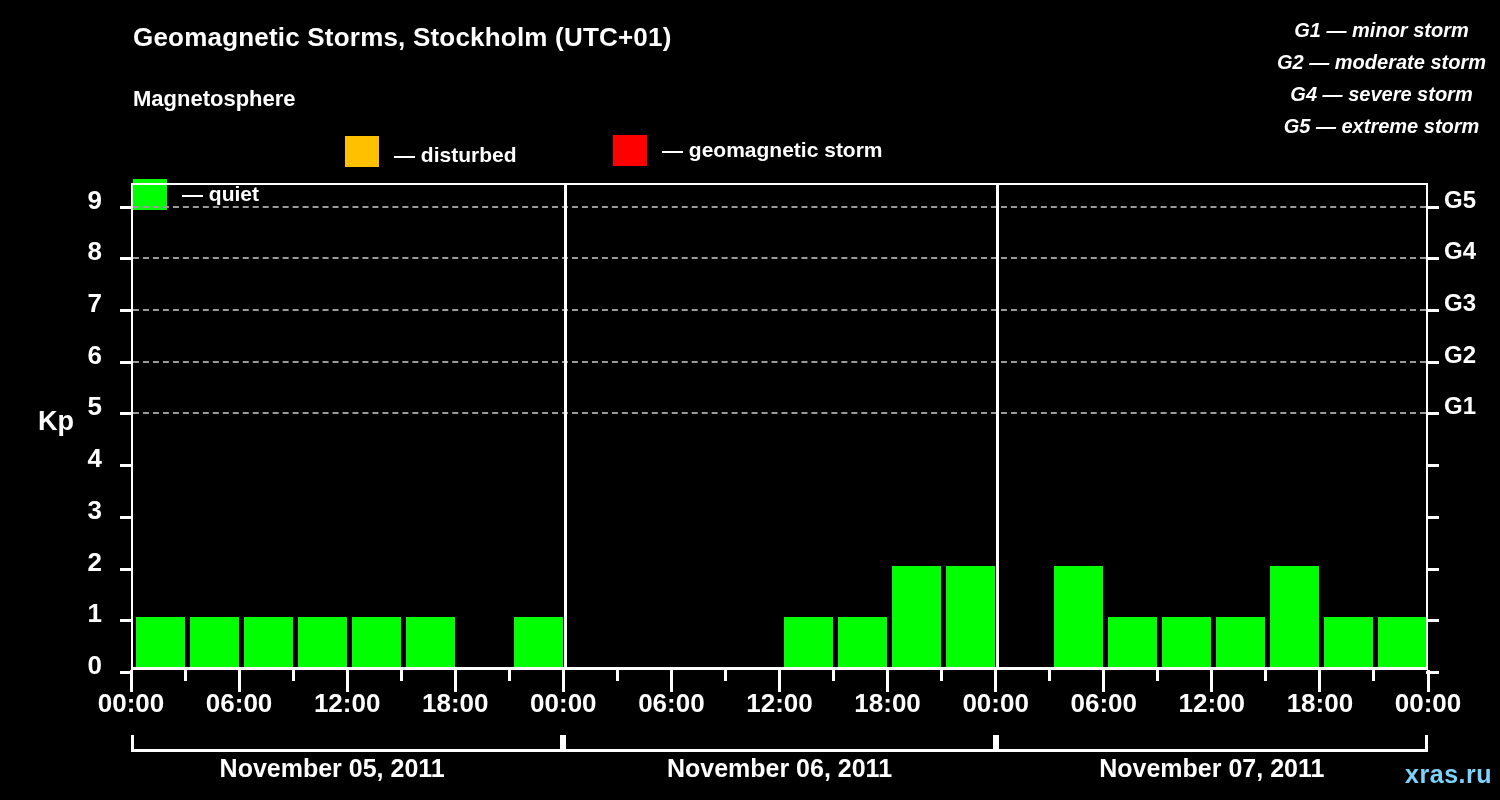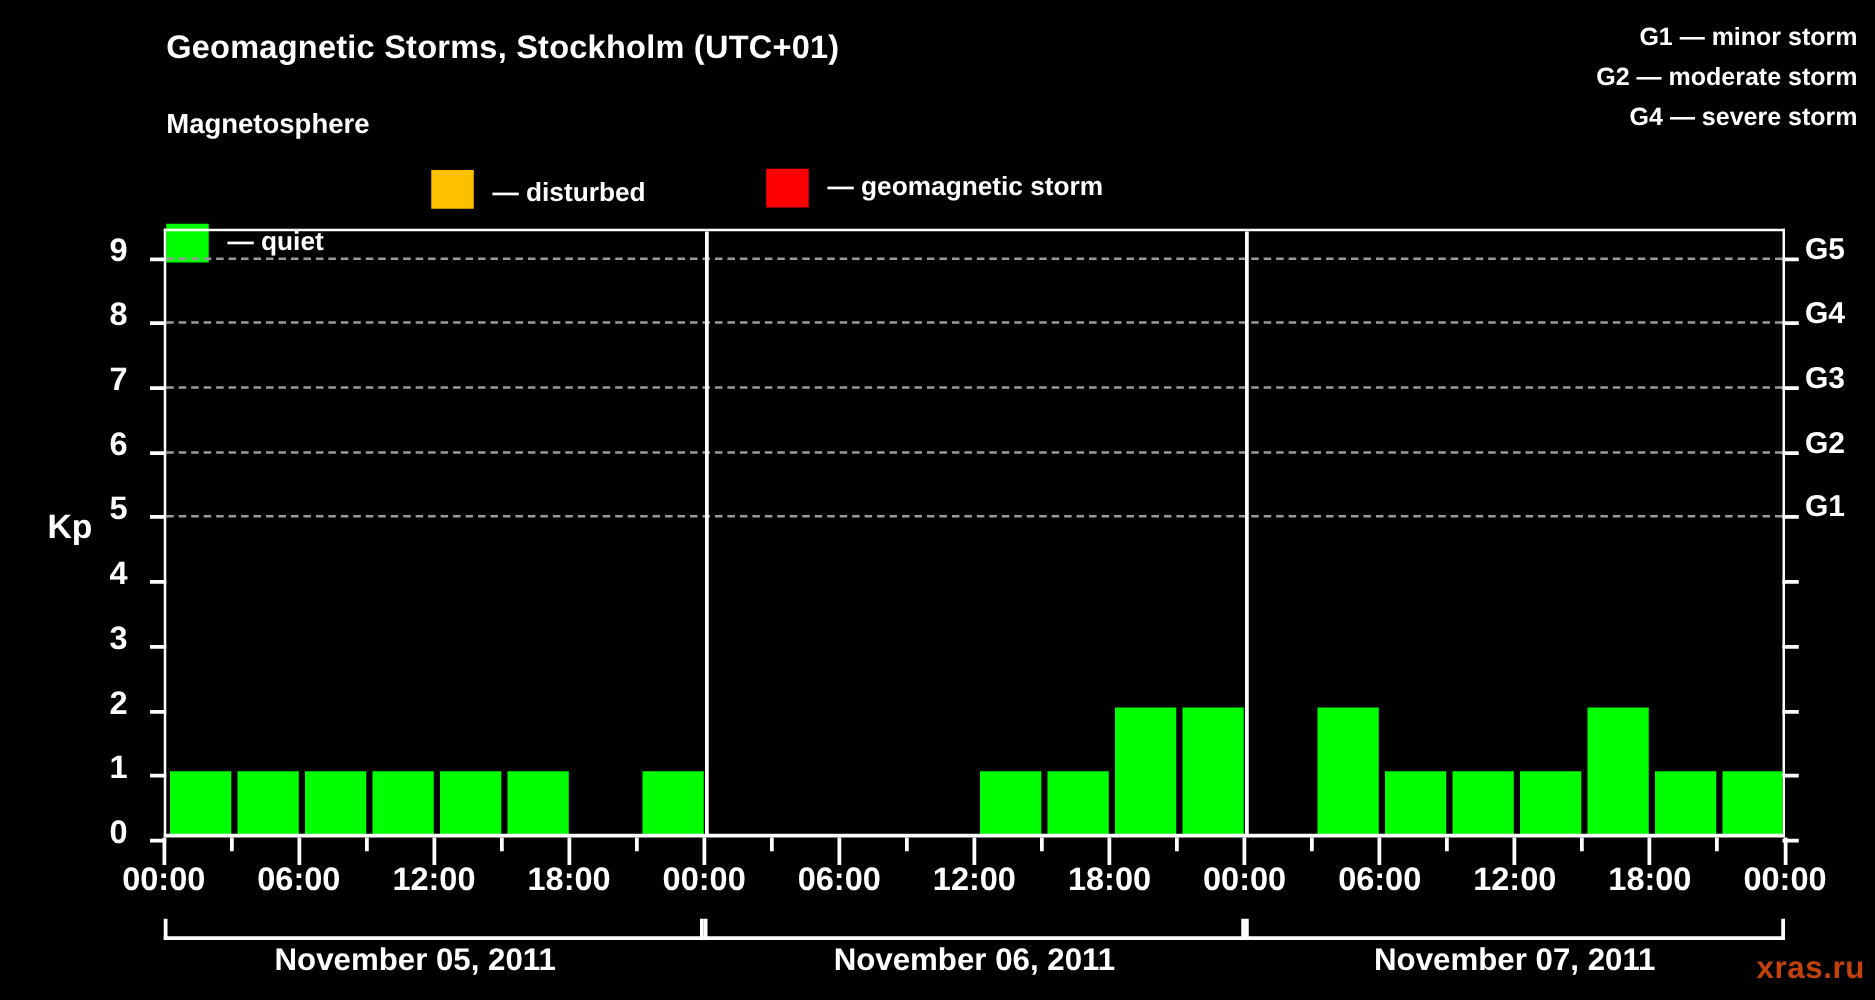--- a/index.html
+++ b/index.html
@@ -19,21 +19,21 @@
     font-size:22px; font-weight:bold; white-space:nowrap;
   }
 
   
   #color-legend { position:absolute; left:133px; top:133px; height:34px; }
   .legend-entry { position:absolute; top:0; display:flex; align-items:center; height:34px; }
   .legend-swatch { width:34px; height:31px; display:block; }
   .legend-text { font-size:21px; font-weight:bold; margin-left:15px; white-space:nowrap; }
 
   
-  #g-scale-legend { position:absolute; right:14px; top:14px; text-align:right; }
+  #g-scale-legend { position:absolute; right:14px; top:14px; text-align:center;font-style:italic; }
   .g-line { font-size:20px; font-weight:bold; line-height:32px; white-space:nowrap; }
 
   
   #plot-frame {
     position:absolute; left:131px; top:183px; width:1297px; height:486px;
     border:2px solid #fff; border-bottom:none;
   }
   #plot-area { position:absolute; inset:0; overflow:hidden; }
 
   .gridline {
@@ -106,20 +106,21 @@
     <div class="legend-entry" style="left: 480px;">
       <span class="legend-swatch" style="background: rgb(255, 0, 0);"></span>
       <span class="legend-text">— geomagnetic storm</span>
     </div>
   </div>
 
 <div id="g-scale-legend">
     <div class="g-line">G1 — minor storm</div>
     <div class="g-line">G2 — moderate storm</div>
     <div class="g-line">G4 — severe storm</div>
+    <div class="g-line">G5 — extreme storm</div>
   </div>
 
 <div id="plot-frame">
   <div id="plot-area">
       <div class="gridline" style="top: 227.489px;"></div>
       <div class="gridline" style="top: 175.787px;"></div>
       <div class="gridline" style="top: 124.085px;"></div>
       <div class="gridline" style="top: 72.383px;"></div>
       <div class="gridline" style="top: 20.6809px;"></div>
       <div class="day-sep" style="left: 430.833px;"></div>
@@ -223,13 +224,13 @@
     <div class="xlabel" style="left: 1319.92px;">18:00</div>
     <div class="xlabel" style="left: 1428px;">00:00</div>
     <div class="day-bracket" style="left: 131px; width: 432.333px;"></div>
     <div class="date-caption" style="left: 116px; width: 432.333px;">November 05, 2011</div>
     <div class="day-bracket" style="left: 563.333px; width: 432.333px;"></div>
     <div class="date-caption" style="left: 563.333px; width: 432.333px;">November 06, 2011</div>
     <div class="day-bracket" style="left: 995.667px; width: 432.333px;"></div>
     <div class="date-caption" style="left: 995.667px; width: 432.333px;">November 07, 2011</div>
   </div>
 
-<div id="watermark" style="color: #c2410c;">xras.ru</div>
+<div id="watermark" style="color: #7dd3fc;">xras.ru</div>
 
 </body></html>

